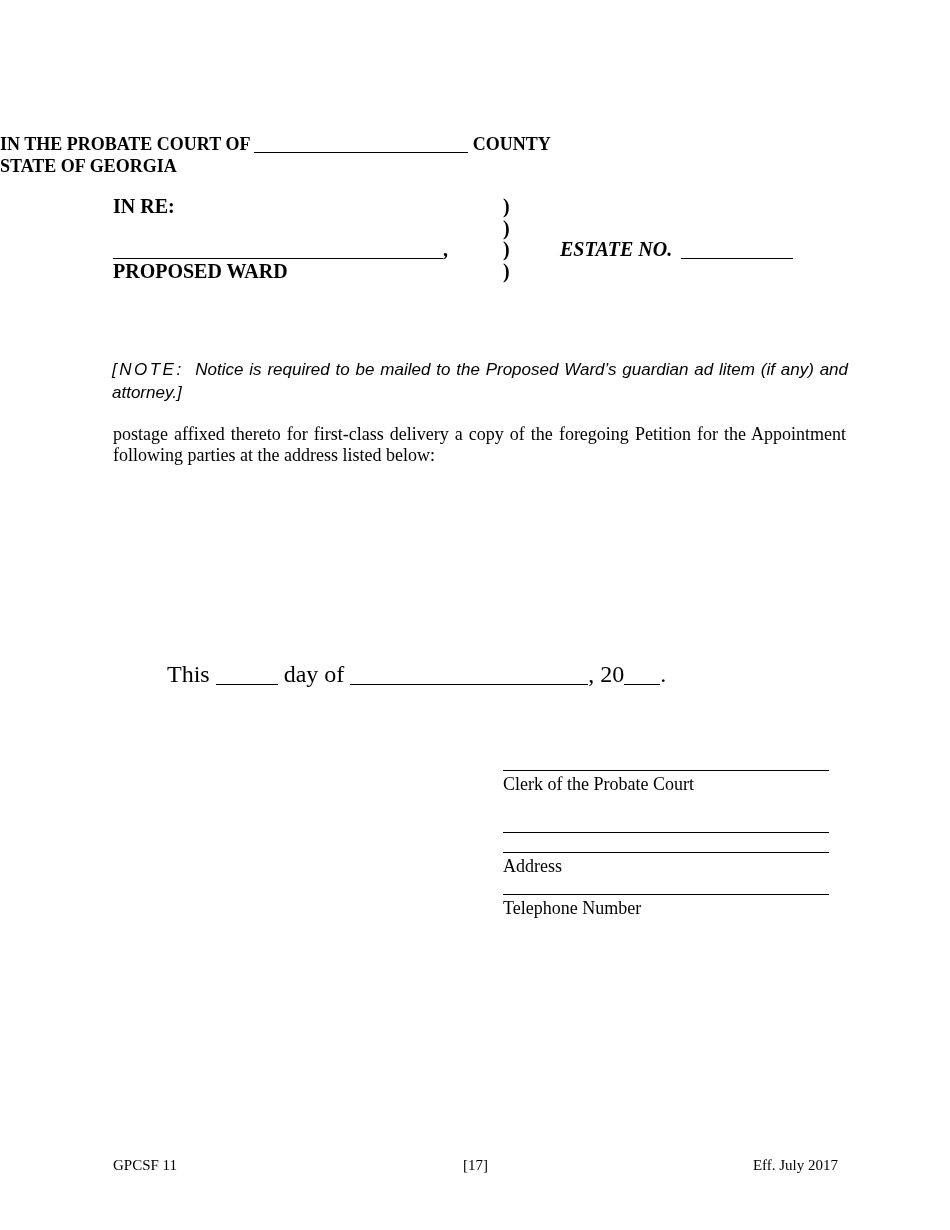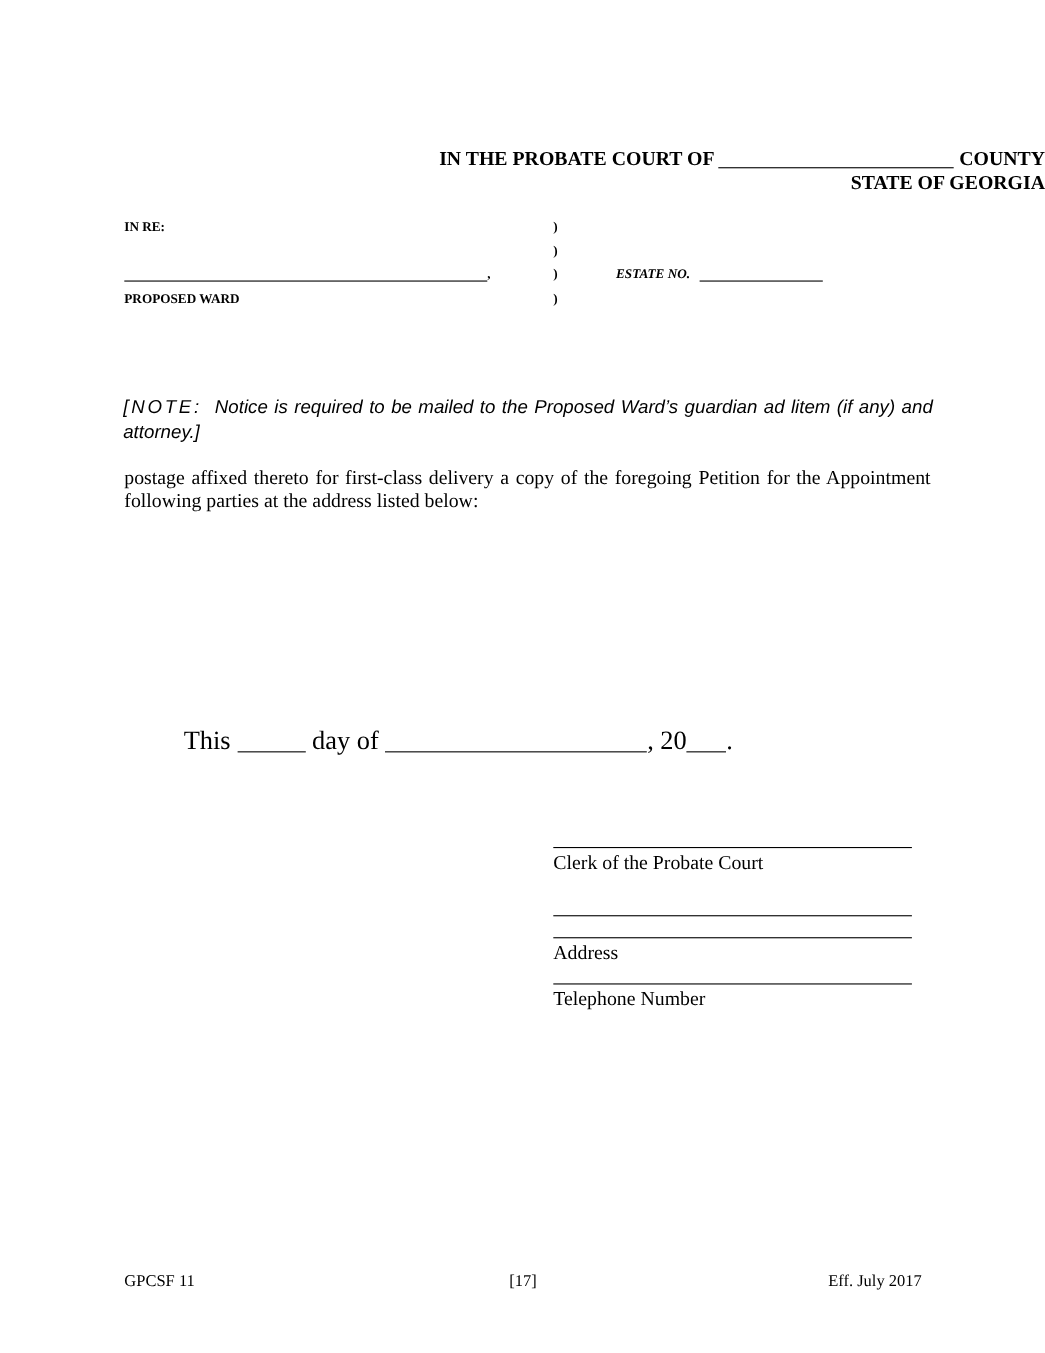--- a/index.html
+++ b/index.html
@@ -17,28 +17,28 @@
   .blank {
     display: inline-block;
     border-bottom: 1.6px solid #000;
     height: 12px;
     vertical-align: -3px;
   }
 
   
   .court-header {
     position: absolute; top: 134px; left: 0; width: 100%;
-    text-align: right; font-weight: bold; font-size: 18px; line-height: 21.5px;
+    text-align: left; font-weight: bold; font-size: 18px; line-height: 21.5px;
   }
   .county-blank { width: 214px; }
 
   
   .caption {
     position: absolute; top: 196px; left: 113px; width: 737px;
-    font-weight: bold; font-size: 12px;
+    font-weight: bold; font-size: 20px;
   }
   .caption-row { position: relative; height: 21.6px; line-height: 21.6px; }
   .caption-paren { position: absolute; left: 390px; top: 0; }
   .caption-estate { position: absolute; left: 447px; top: 0; white-space: nowrap; font-style: italic; }
   .ward-name-blank { width: 330px; }
   .estate-no-blank { width: 112px; margin-left: 9px; }
 
   
   .doc-title {
     position: absolute; top: 300px; left: 0; width: 100%;

